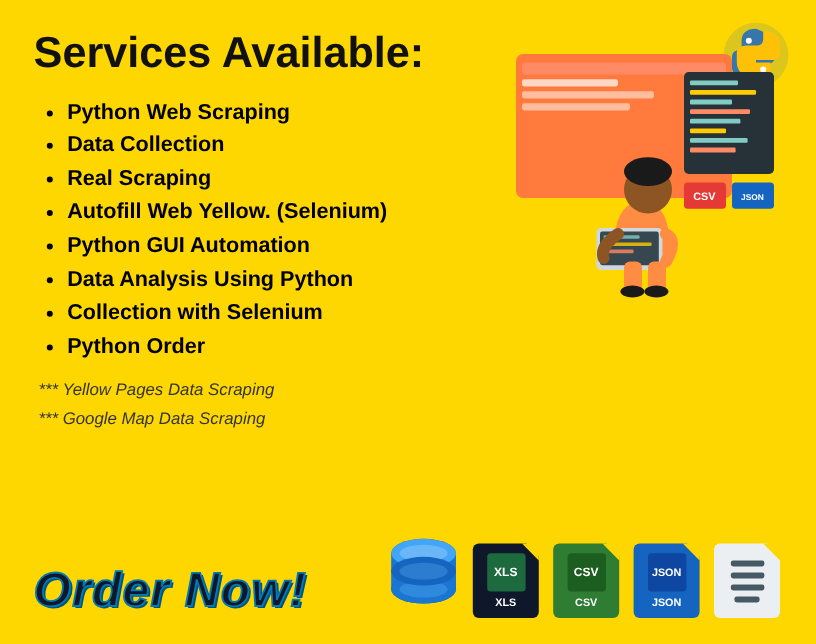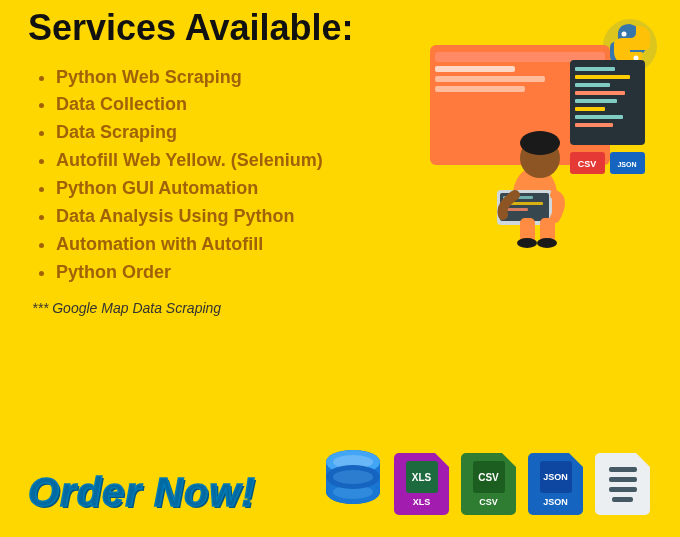--- a/index.html
+++ b/index.html
@@ -10,42 +10,42 @@
       background-color: #FFD700;
       font-family: Arial, sans-serif;
       overflow: hidden;
       position: relative;
     }
 
     .container {
       width: 680px;
       height: 537px;
       background-color: #FFD700;
-      padding: 8px 28px 20px 28px;
+      padding: 24px 28px 20px 28px;
       position: relative;
     }
 
     .title {
       font-size: 36px;
       font-weight: 900;
       color: #111;
       margin-bottom: 16px;
       line-height: 1.1;
     }
 
     .services-list {
       list-style: disc;
       padding-left: 28px;
       margin-bottom: 10px;
     }
 
     .services-list li {
       font-size: 18px;
       font-weight: 700;
-      color: #a16207;
+      color: #000000;
       line-height: 1.55;
     }
 
     .special-items {
       margin-top: 8px;
       padding-left: 4px;
     }
 
     .special-item {
       font-size: 14px;
@@ -275,50 +275,51 @@
       <ellipse cx="122" cy="203" rx="10" ry="5" fill="#1A1A1A"></ellipse>
 
       <path d="M90 155 Q75 165 78 175" stroke="#8D5524" stroke-width="10" fill="none" stroke-linecap="round"></path>
       <path d="M130 155 Q140 160 130 178" stroke="#FF8C42" stroke-width="10" fill="none" stroke-linecap="round"></path>
     </svg>
   </div>
 
   <ul class="services-list">
     <li>Python Web Scraping</li>
     <li>Data Collection</li>
-    <li>Data Scraping</li>
+    <li>Real Scraping</li>
     <li>Autofill Web Yellow. (Selenium)</li>
     <li>Python GUI Automation</li>
     <li>Data Analysis Using Python</li>
-    <li>Automation with Autofill</li>
+    <li>Collection with Selenium</li>
     <li>Python Order</li>
   </ul>
 
   <div class="special-items">
+    <div class="special-item">*** Yellow Pages Data Scraping</div>
     <div class="special-item">*** Google Map Data Scraping</div>
   </div>
 
   <div class="bottom-icons" style="bottom: 22px; right: 30px; position: absolute; display: flex; gap: 12px; align-items: flex-end;">
 
     <div>
       <svg width="58" height="65" viewBox="0 0 58 65" xmlns="http://www.w3.org/2000/svg">
         <ellipse cx="29" cy="16" rx="27" ry="12" fill="#1565C0"></ellipse>
         <rect x="2" y="16" width="54" height="30" fill="#1976D2"></rect>
         <ellipse cx="29" cy="46" rx="27" ry="12" fill="#1565C0"></ellipse>
         <ellipse cx="29" cy="16" rx="27" ry="12" fill="#42A5F5"></ellipse>
         <ellipse cx="29" cy="16" rx="20" ry="7" fill="#90CAF9" opacity="0.5"></ellipse>
         <ellipse cx="29" cy="46" rx="27" ry="12" fill="#1976D2"></ellipse>
         <ellipse cx="29" cy="46" rx="20" ry="7" fill="#64B5F6" opacity="0.3"></ellipse>
 
         <ellipse cx="29" cy="31" rx="27" ry="12" fill="#1565C0"></ellipse>
         <ellipse cx="29" cy="31" rx="20" ry="7" fill="#64B5F6" opacity="0.3"></ellipse>
       </svg>
     </div>
 
-    <div class="xls-icon" style="width:55px;height:62px;background:#a21caf;border-radius:5px;display:flex;flex-direction:column;align-items:center;justify-content:center;position:relative;">
+    <div class="xls-icon" style="width:55px;height:62px;background:#0f172a;border-radius:5px;display:flex;flex-direction:column;align-items:center;justify-content:center;position:relative;">
       <div style="position:absolute;top:0;right:0;width:0;height:0;border-style:solid;border-width:0 14px 14px 0;border-color:transparent #FFD700 transparent transparent;"></div>
       <div style="width:32px;height:32px;background:#1D6A3E;border-radius:3px;display:flex;align-items:center;justify-content:center;margin-bottom:4px;">
         <span style="color:white;font-size:10px;font-weight:900;">XLS</span>
       </div>
       <span style="color:white;font-size:9px;font-weight:700;">XLS</span>
     </div>
 
     <div class="csv-icon" style="width:55px;height:62px;background:#2E7D32;border-radius:5px;display:flex;flex-direction:column;align-items:center;justify-content:center;position:relative;">
       <div style="position:absolute;top:0;right:0;width:0;height:0;border-style:solid;border-width:0 14px 14px 0;border-color:transparent #FFD700 transparent transparent;"></div>
       <div style="width:32px;height:32px;background:#1B5E20;border-radius:3px;display:flex;align-items:center;justify-content:center;margin-bottom:4px;">
@@ -337,15 +338,15 @@
 
     <div class="lines-icon" style="width:55px;height:62px;background:#ECEFF1;border-radius:5px;display:flex;flex-direction:column;align-items:center;justify-content:center;gap:5px;padding:10px;position:relative;">
       <div style="position:absolute;top:0;right:0;width:0;height:0;border-style:solid;border-width:0 14px 14px 0;border-color:transparent #FFD700 transparent transparent;"></div>
       <div class="line-bar" style="width:80%;height:5px;background:#455A64;border-radius:2px;"></div>
       <div class="line-bar" style="width:80%;height:5px;background:#455A64;border-radius:2px;"></div>
       <div class="line-bar" style="width:80%;height:5px;background:#455A64;border-radius:2px;"></div>
       <div class="line-bar" style="width:60%;height:5px;background:#455A64;border-radius:2px;"></div>
     </div>
   </div>
 
-  <div class="order-now" style="position:absolute;bottom:22px;left:28px;font-size:40px;font-weight:900;font-style:italic;color:#0369a1;-webkit-text-stroke:1.5px #007BB5;text-shadow:2px 2px 0 #005580;font-family:Arial,sans-serif;">Order Now!</div>
+  <div class="order-now" style="position:absolute;bottom:22px;left:28px;font-size:40px;font-weight:900;font-style:italic;color:#0f172a;-webkit-text-stroke:1.5px #007BB5;text-shadow:2px 2px 0 #005580;font-family:Arial,sans-serif;">Order Now!</div>
 
 </div>
 
 </body></html>

